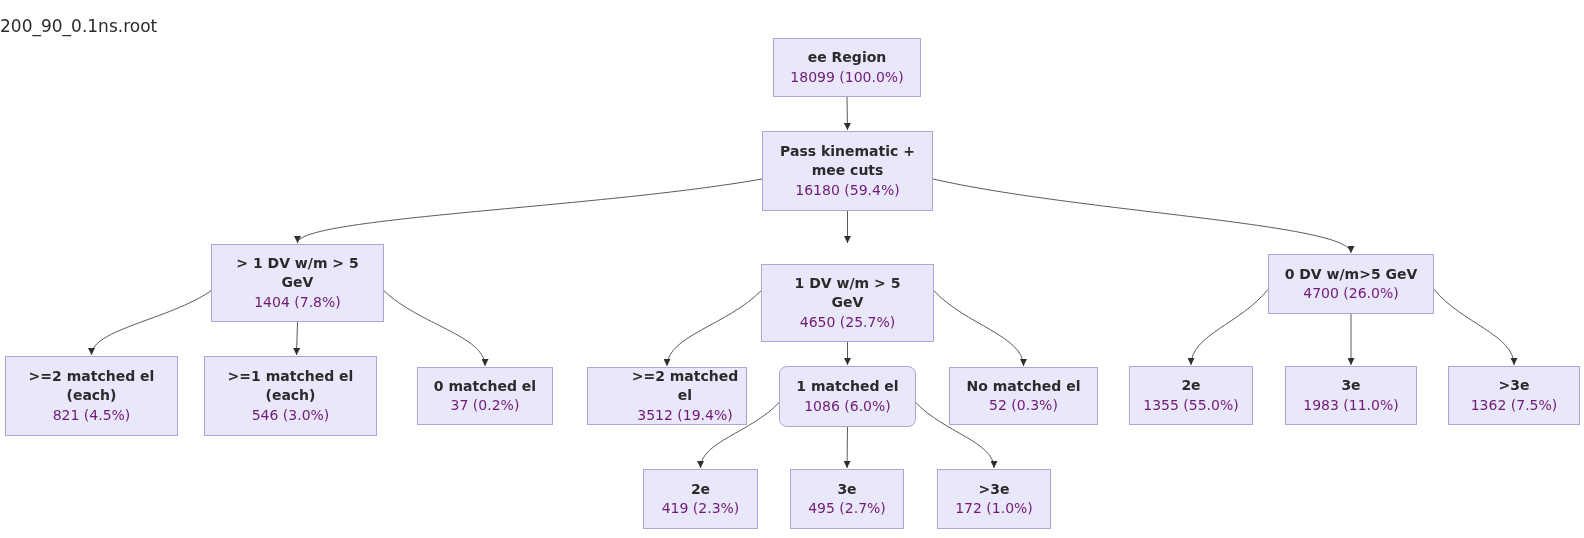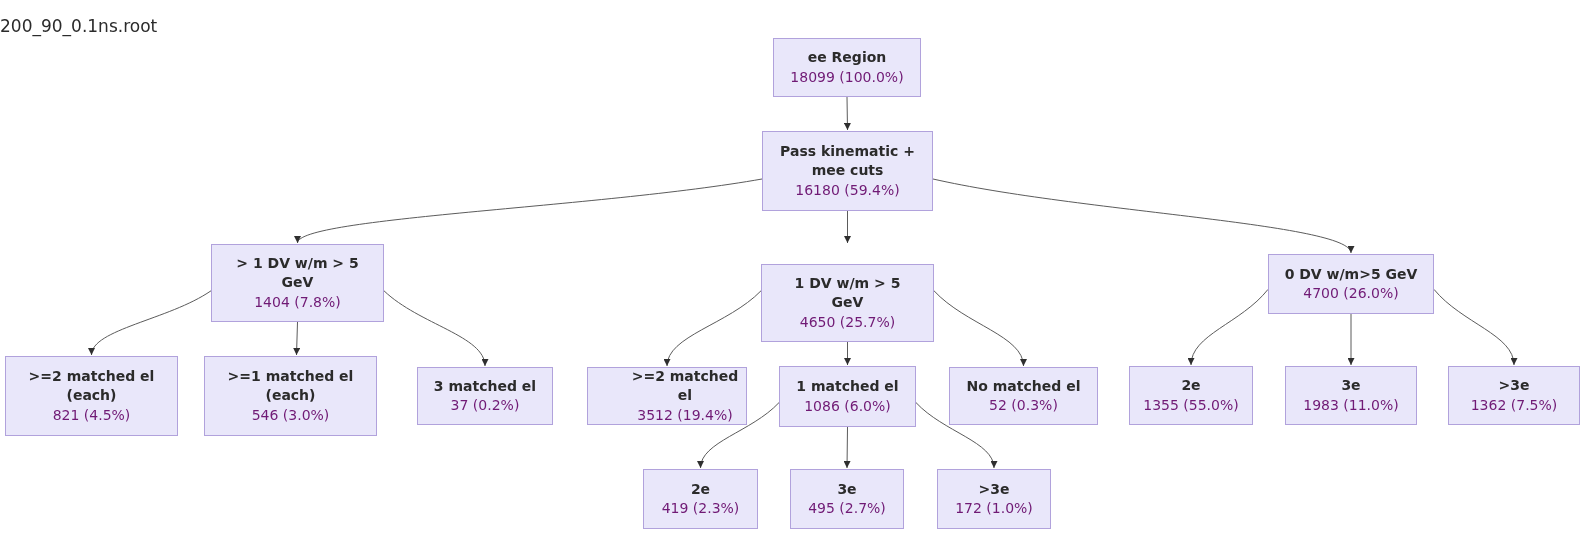--- a/index.html
+++ b/index.html
@@ -108,28 +108,28 @@
       </div>
       <div class="node" style="left: 5px; top: 356px; width: 173px; height: 80px; align-items: center;">
         <span class="node-label" style="max-width: 135px;">&gt;=2 matched el (each)</span>
         <span class="node-count">821 (4.5%)</span>
       </div>
       <div class="node" style="left: 204px; top: 356px; width: 173px; height: 80px;">
         <span class="node-label" style="max-width: 135px;">&gt;=1 matched el (each)</span>
         <span class="node-count">546 (3.0%)</span>
       </div>
       <div class="node" style="left: 417px; top: 367px; width: 136px; height: 58px;">
-        <span class="node-label">3 matched el</span>
+        <span class="node-label">0 matched el</span>
         <span class="node-count">37 (0.2%)</span>
       </div>
       <div class="node" style="left: 587px; top: 367px; width: 160px; height: 58px; padding-left: 40px;">
         <span class="node-label">&gt;=2 matched el</span>
         <span class="node-count">3512 (19.4%)</span>
       </div>
-      <div class="node" style="left: 779px; top: 366px; width: 137px; height: 61px;">
+      <div class="node" style="left: 779px; top: 366px; width: 137px; height: 61px; border-radius: 8px;">
         <span class="node-label">1 matched el</span>
         <span class="node-count">1086 (6.0%)</span>
       </div>
       <div class="node" style="left: 949px; top: 367px; width: 149px; height: 58px;">
         <span class="node-label">No matched el</span>
         <span class="node-count">52 (0.3%)</span>
       </div>
       <div class="node" style="left: 1129px; top: 366px; width: 124px; height: 59px;">
         <span class="node-label">2e</span>
         <span class="node-count">1355 (55.0%)</span>

